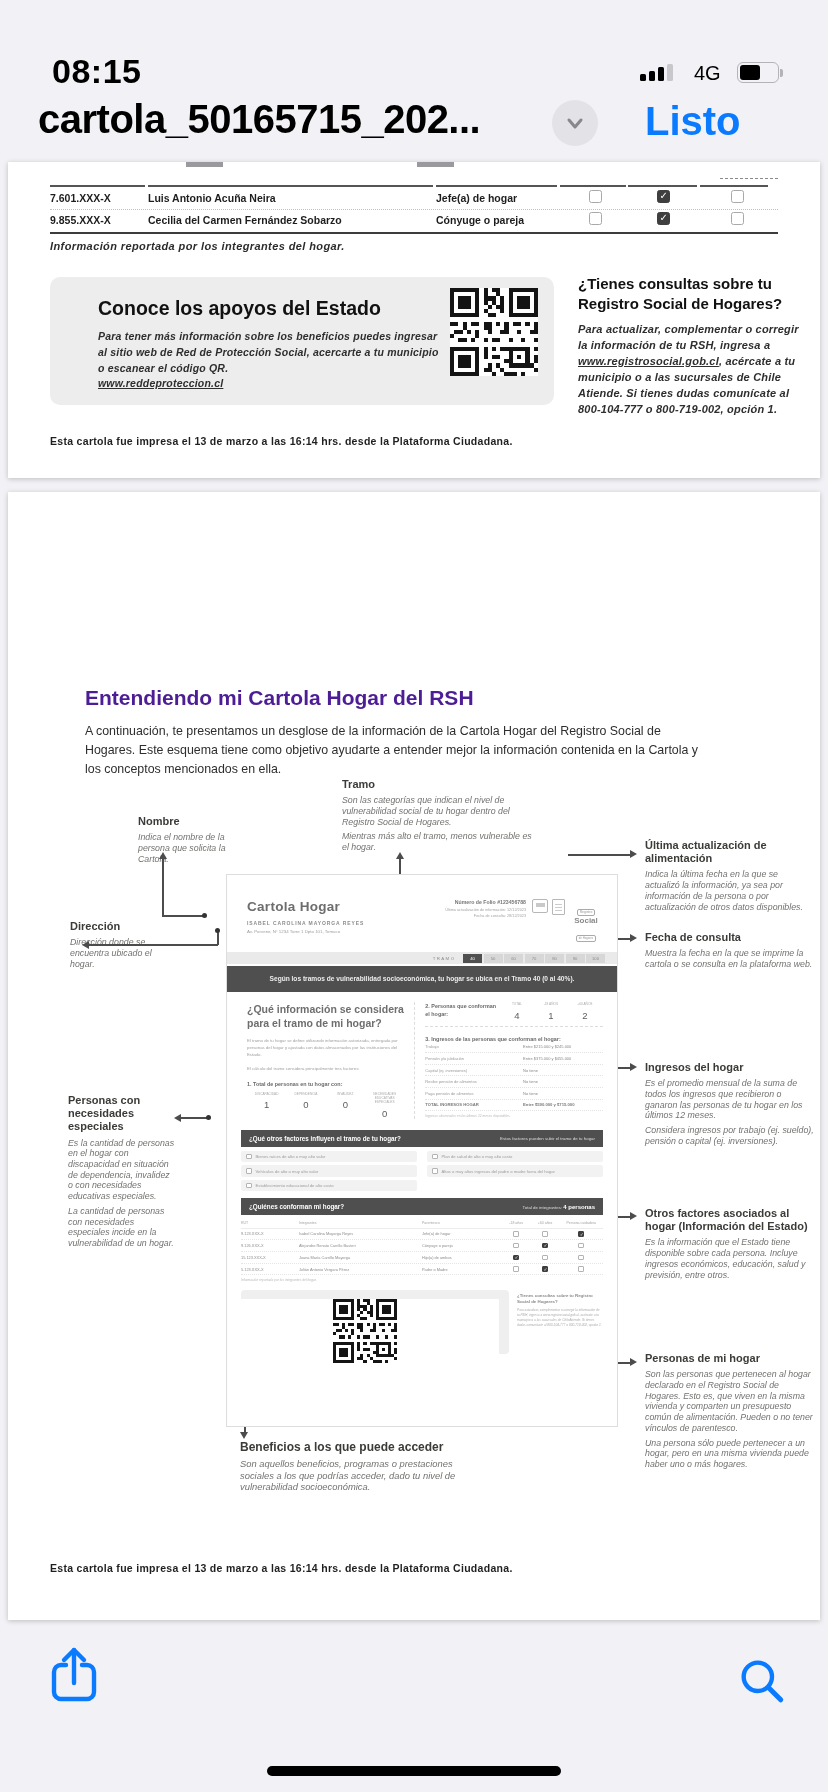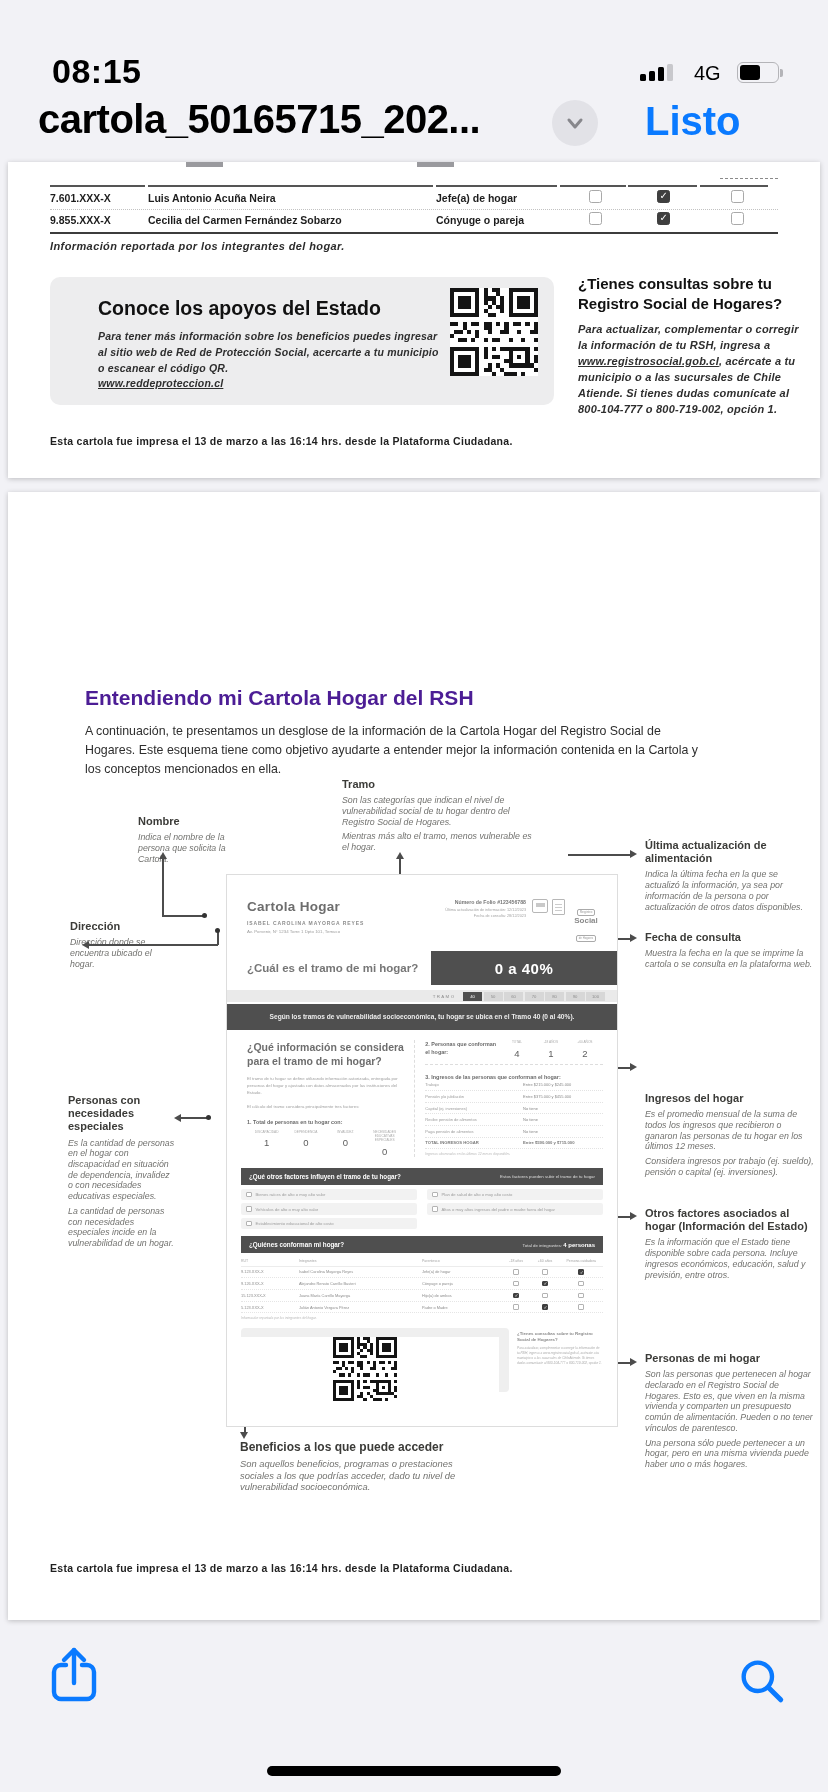--- a/index.html
+++ b/index.html
@@ -298,21 +298,21 @@
       <p>La cantidad de personas con necesidades especiales incide en la vulnerabilidad de un hogar.</p>
     </div>
     <div class="ann" style="left:637px;top:347px;width:168px">
       <b>Última actualización de alimentación</b>
       <p>Indica la última fecha en la que se actualizó la información, ya sea por información de la persona o por actualización de otros datos disponibles.</p>
     </div>
     <div class="ann" style="left:637px;top:439px;width:168px">
       <b>Fecha de consulta</b>
       <p>Muestra la fecha en la que se imprime la cartola o se consulta en la plataforma web.</p>
     </div>
-    <div class="ann" style="left:637px;top:600px;width:170px">
+    <div class="ann" style="left:637px;top:569px;width:170px">
       <b>Ingresos del hogar</b>
       <p>Es el promedio mensual de la suma de todos los ingresos que recibieron o ganaron las personas de tu hogar en los últimos 12 meses.</p>
       <p>Considera ingresos por trabajo (ej. sueldo), pensión o capital (ej. inversiones).</p>
     </div>
     <div class="ann" style="left:637px;top:715px;width:170px">
       <b>Otros factores asociados al hogar (Información del Estado)</b>
       <p>Es la información que el Estado tiene disponible sobre cada persona. Incluye ingresos económicos, educación, salud y previsión, entre otros.</p>
     </div>
     <div class="ann" style="left:637px;top:860px;width:172px">
       <b>Personas de mi hogar</b>
@@ -394,24 +394,20 @@
               </div>
             <div class="badge">
               <span class="r">Registro</span>
               <div class="s">Social</div>
               <span class="h">de Hogares</span>
             </div>
           </div>
         </div>
       </div>
 
-      <div class="m-tramo">
-        <div class="m-q">¿Cuál es el tramo de mi hogar?</div>
-        <div class="m-val">0 a 40%</div>
-      </div>
 
       <div class="m-scale">
         <span class="lab">TRAMO</span>
         <span class="tick on">40</span>
         <span class="tick">50</span>
         <span class="tick">60</span>
         <span class="tick">70</span>
         <span class="tick">80</span>
         <span class="tick">90</span>
         <span class="tick">100</span>

